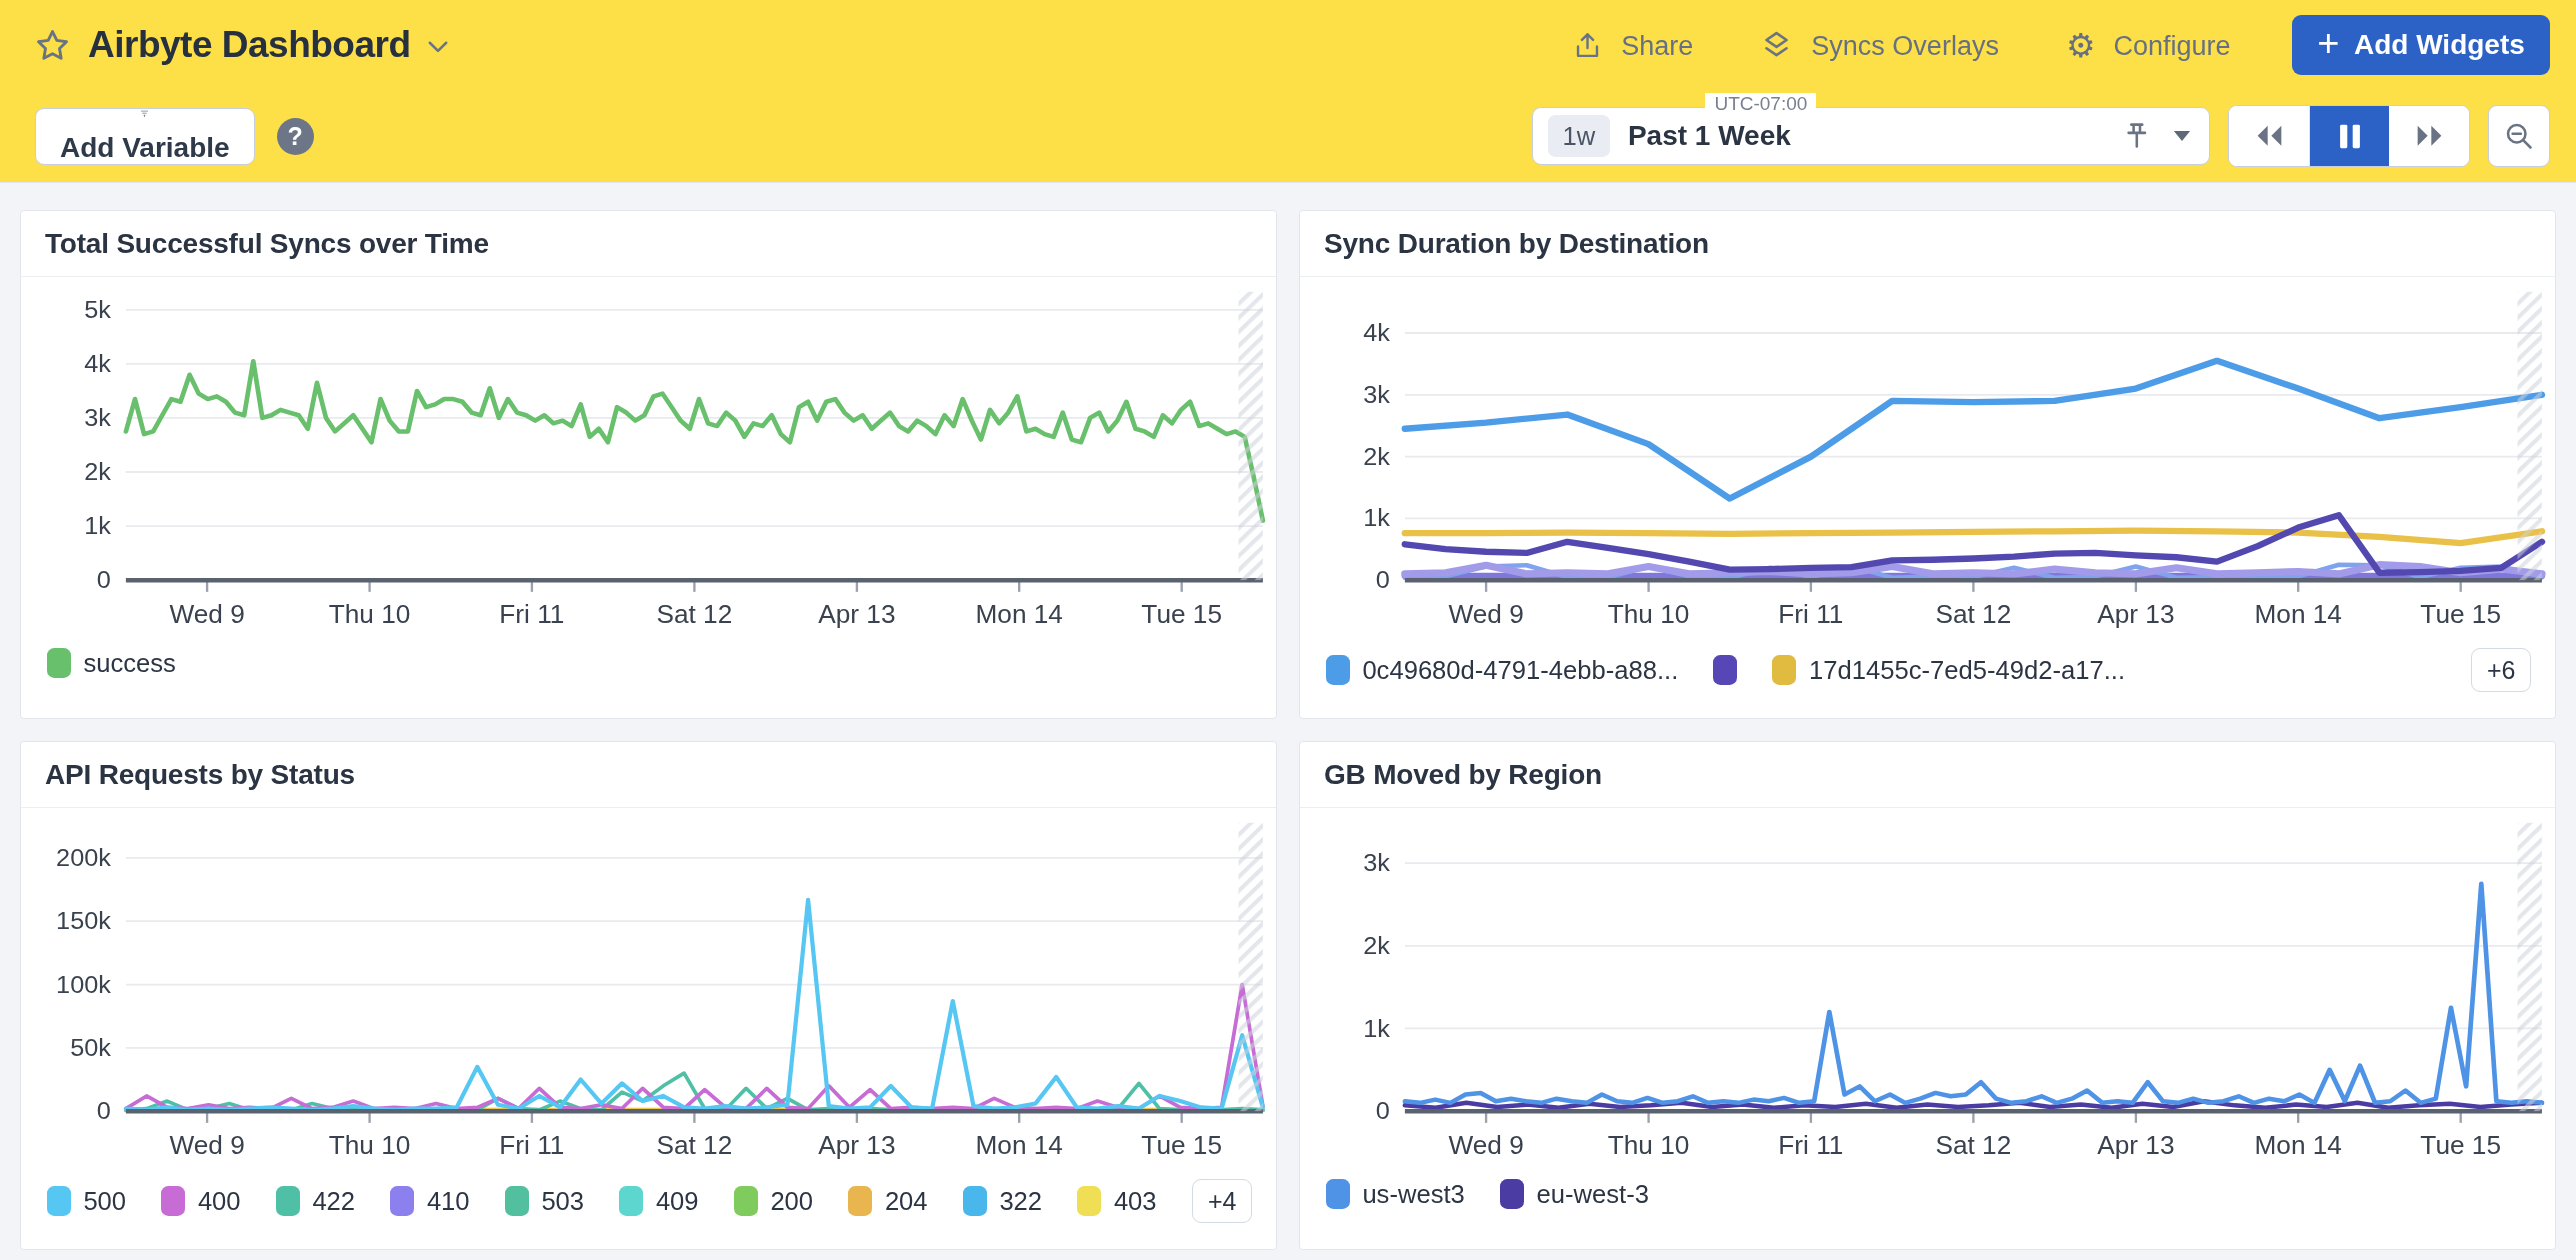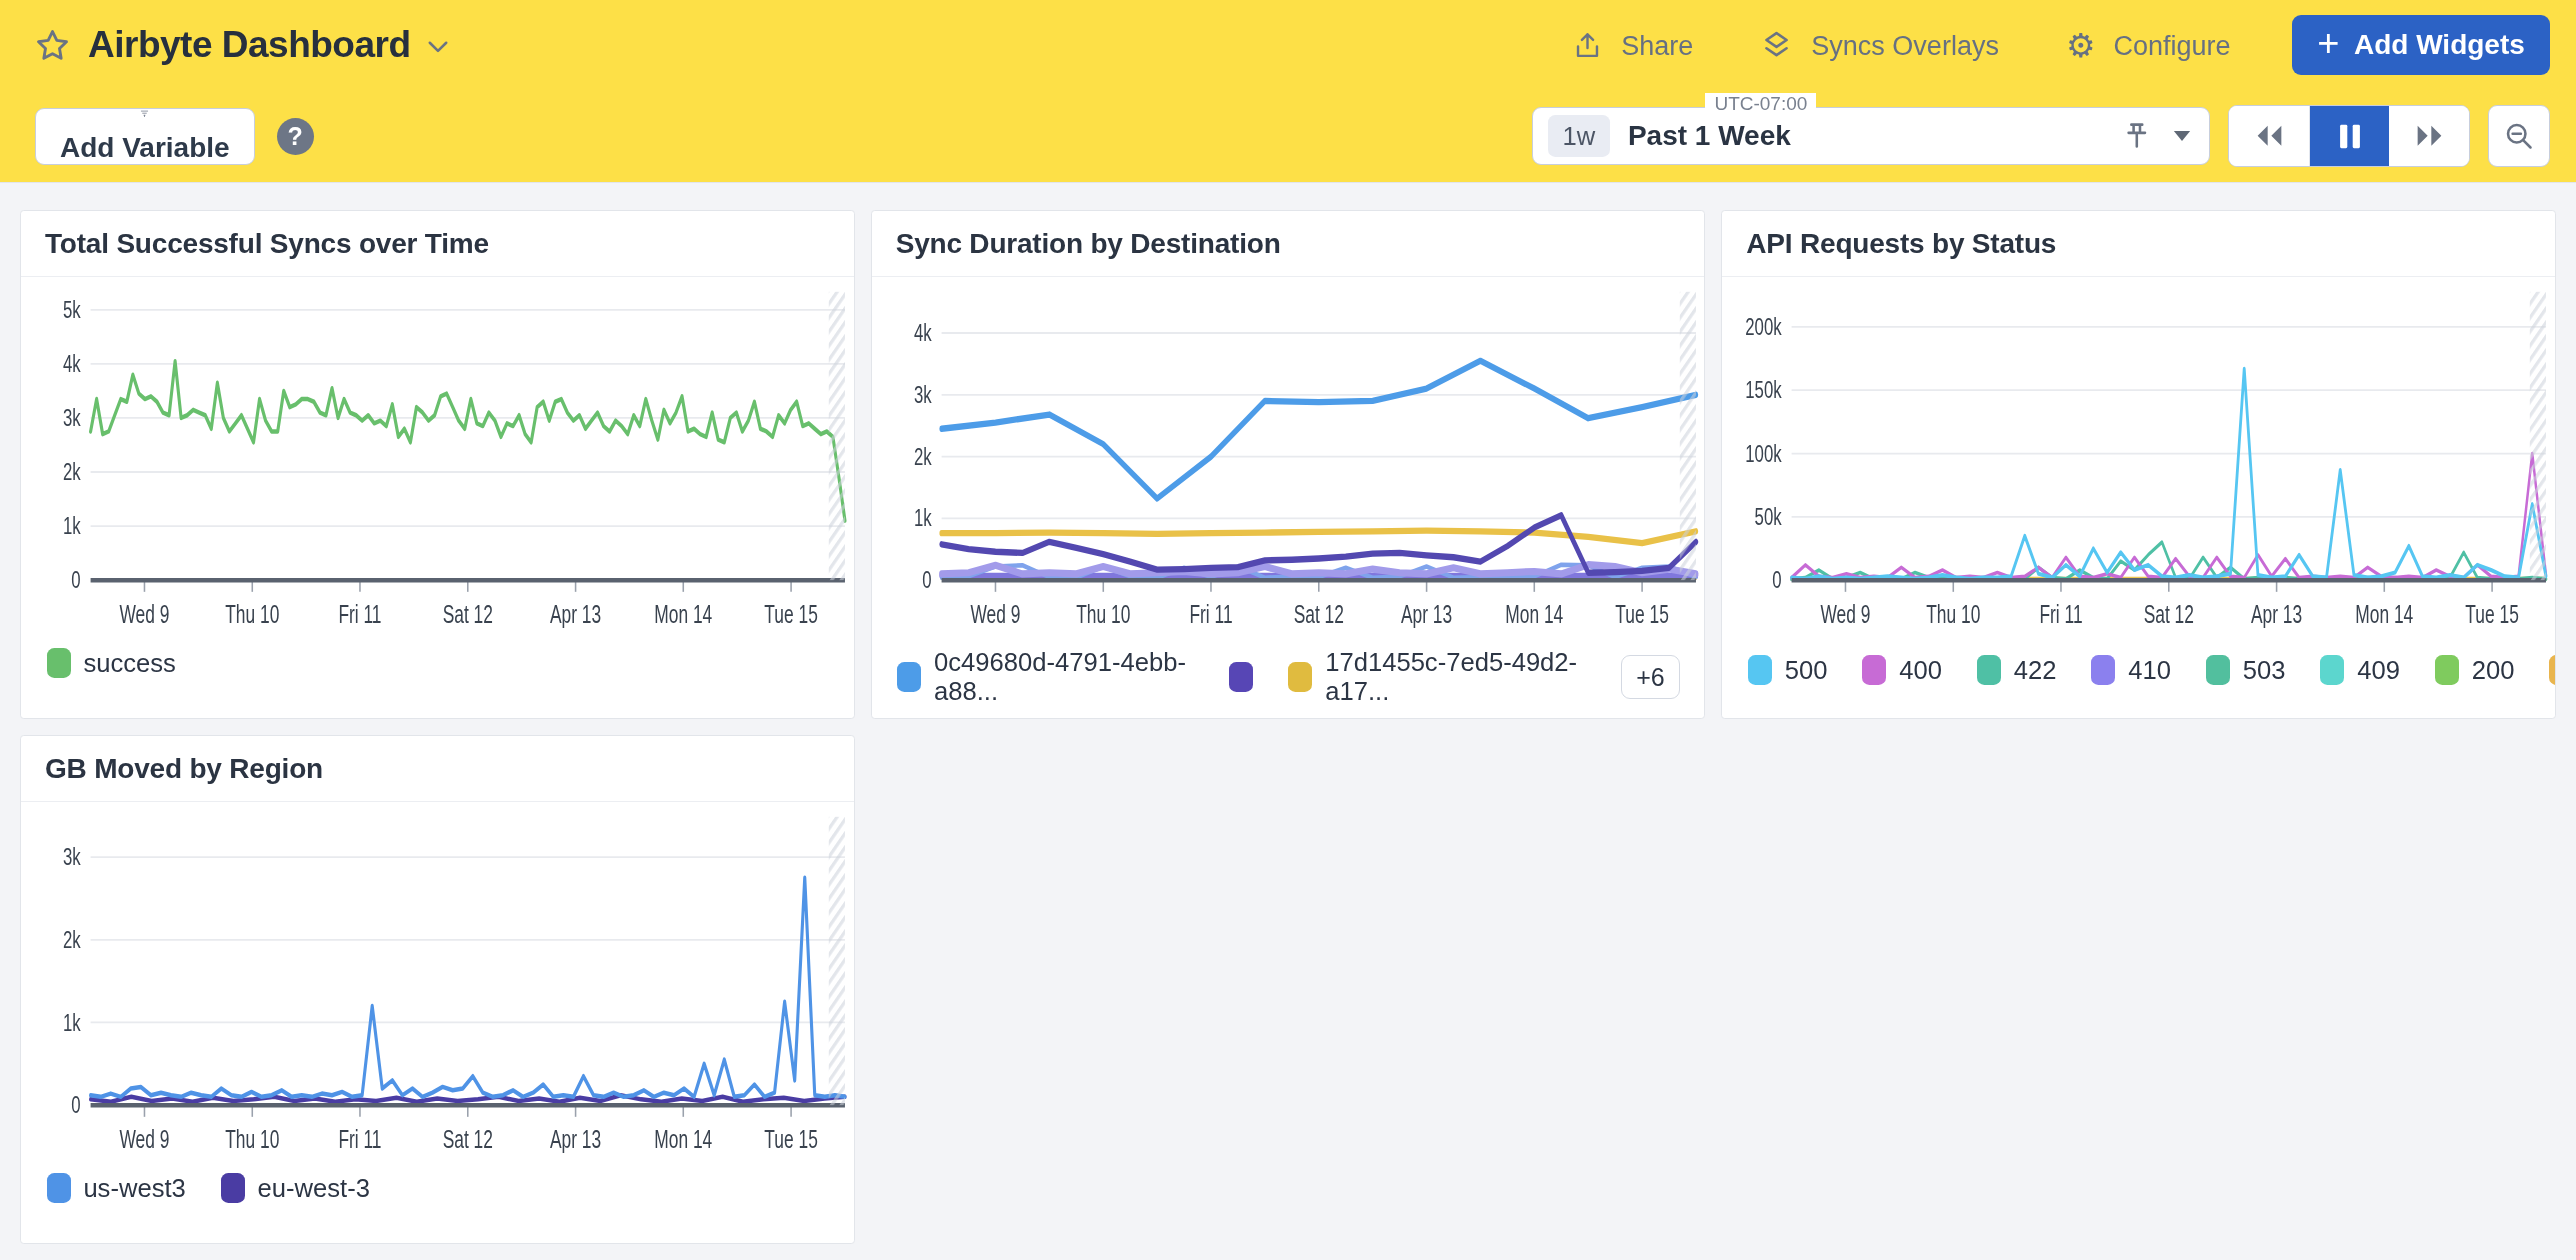--- a/index.html
+++ b/index.html
@@ -31,21 +31,21 @@
   .chip-1w { background:#e9ecf3; border-radius:7.3px; padding:6.4px 14.6px; font-size:25.6px; color:#4c5565; }
   .range-label { font-size:28px; font-weight:600; color:#2a3443; margin-left:18px; }
   .picker-icons { margin-left:auto; display:flex; align-items:center; gap:24px; }
   .seg { display:flex; border:1.8px solid #c7cedd; border-radius:9px; overflow:hidden; height:62px; background:#fff; }
   .seg button { width:80px; border:none; background:#fff; display:flex; align-items:center; justify-content:center; cursor:pointer; padding:0; }
   .seg button.active { background:#2c62c5; }
   .seg button + button { border-left:1.8px solid #e2e6ee; }
   .seg button.active + button { border-left:none; }
   .zoom-out-btn { width:62px; height:62px; border:1.8px solid #c7cedd; border-radius:9px; background:#fff; display:flex; align-items:center; justify-content:center; cursor:pointer; }
 
-  .main { padding:27px 20px 5.5px; display:grid; grid-template-columns:1fr 1fr 1fr; gap:16px; }
+  .main { padding:27px 20px 5.5px; display:grid; grid-template-columns:1fr 1fr; gap:22px; }
   .card { background:#fff; border:1.8px solid #e2e5ea; border-radius:3.7px; height:509px; display:flex; flex-direction:column; overflow:hidden; }
   .card h2 { font-size:28px; font-weight:600; color:#2b3442; margin:0; padding:17.4px 24px 15.5px; border-bottom:1.8px solid #eceef2; letter-spacing:-0.2px; }
   .chart { width:100%; height:364px; display:block; margin-top:3.7px; }
   .legend { display:flex; align-items:center; gap:35px; padding:3.7px 24px 0 25.6px; }
   .legend-item { display:flex; align-items:center; gap:12.8px; font-size:25.6px; color:#2c3544; cursor:pointer; }
   .swatch { width:24px; height:30px; border-radius:7.3px; display:inline-block; flex:none; }
   .legend-overflow { margin-left:auto; border:1.8px solid #d4d9e2; border-radius:9px; background:#fff; font-size:25px; color:#2c3544; padding:6.4px 14.6px; cursor:pointer; font-family:inherit; }
   .icon-stroke { stroke:#6a7383; stroke-width:2.8; fill:none; stroke-linecap:round; stroke-linejoin:round; }
 </style>
 </head>

